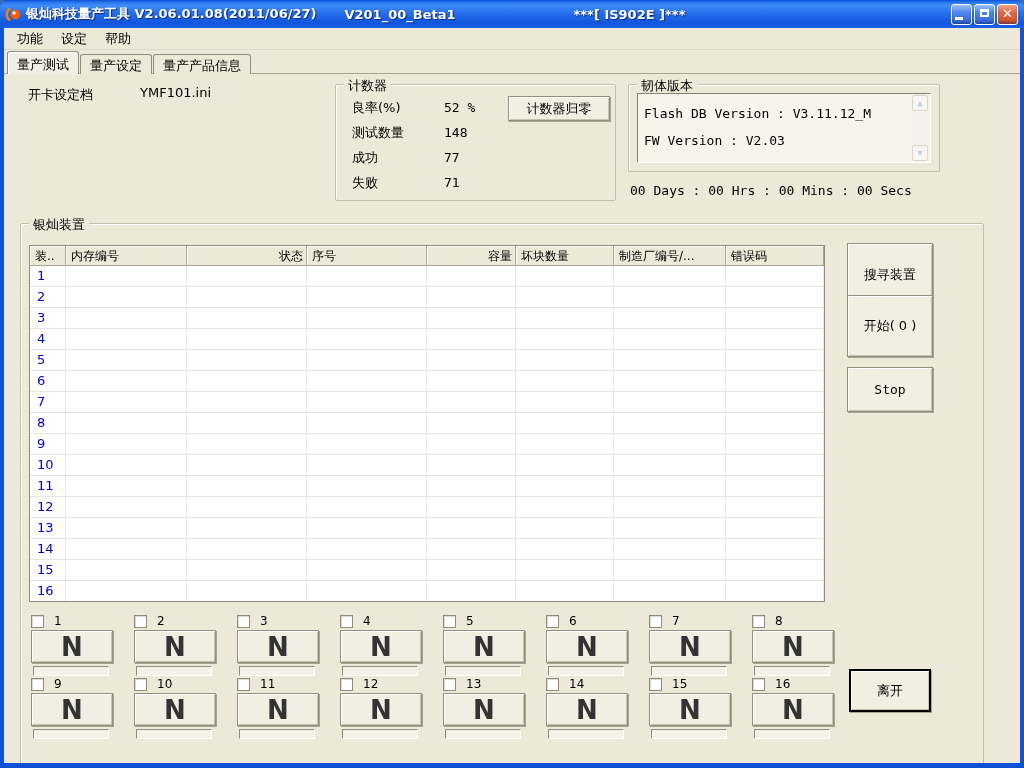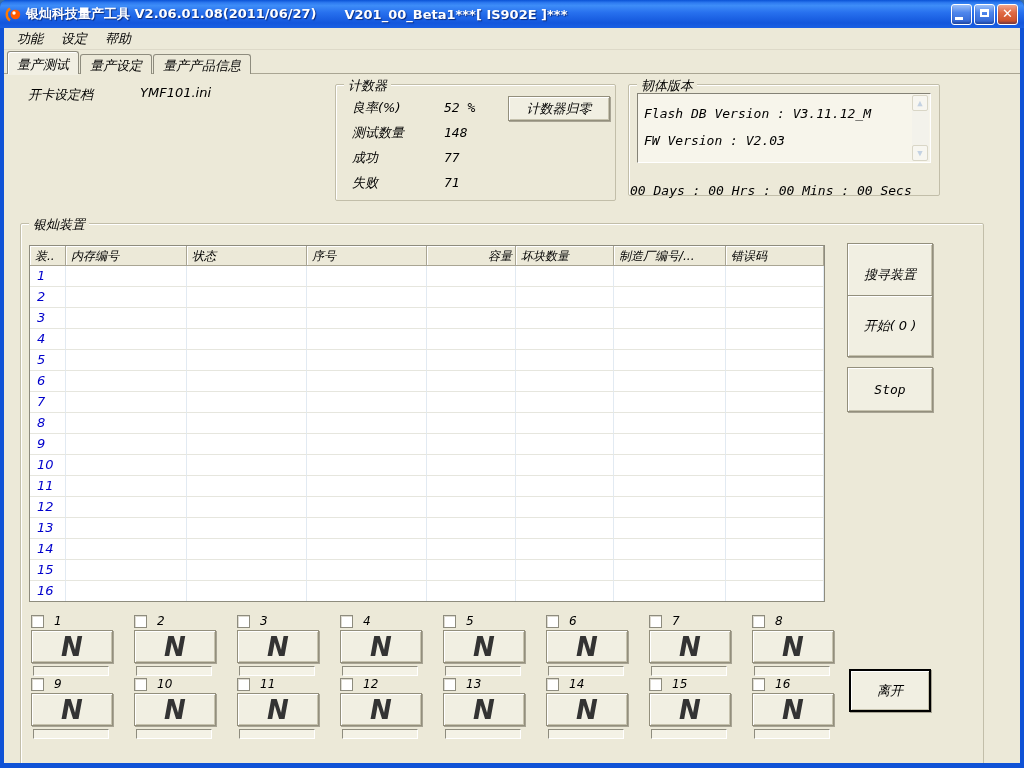--- a/index.html
+++ b/index.html
@@ -7,30 +7,30 @@
     font-family:"DejaVu Sans","Liberation Sans",sans-serif; }
   .window { position:relative; width:1024px; height:768px;
     background:#0F52D6; border-radius:7px 7px 0 0; }
   
   .titlebar { position:absolute; top:0; left:0; right:0; height:28px;
     border-radius:7px 7px 0 0; display:flex; align-items:center; padding:0 6px 0 5px;
     background:linear-gradient(180deg,#0A52D6 0%,#2E7BF0 10%,#3E8DF8 20%,#2770EE 45%,#1356DC 82%,#1A60E4 100%); }
   .app-icon { width:17px; height:17px; margin-right:4px; flex:0 0 auto; }
   .title-main { color:#fff; font-weight:bold; font-size:13px; text-shadow:1px 1px 1px #0a2a7a; white-space:nowrap; }
   .title-version { color:#fff; font-weight:bold; font-size:13px; margin-left:28px; text-shadow:1px 1px 1px #0a2a7a; }
-  .title-badge { color:#fff; font-weight:bold; font-size:13px; text-shadow:1px 1px 1px #0a2a7a;text-align:center; }
+  .title-badge { color:#fff; font-weight:bold; font-size:13px; margin-left:118px; text-shadow:1px 1px 1px #0a2a7a;text-align:center; }
   .tb-spacer { flex:1; }
   .tb-btn { width:21px; height:21px; margin-left:2px; border:1px solid #fff; border-radius:3px;
     color:#fff; font-size:12px; font-weight:bold; line-height:18px; text-align:center; cursor:pointer;
     background:linear-gradient(180deg,#9CC0F8,#4E86EC 40%,#2F63D0); box-shadow:inset 0 -2px 2px rgba(10,35,106,.4); }
   .tb-btn.close { background:linear-gradient(180deg,#F2A58C,#E06A44 40%,#C94B22); font-size:13px; }
   .tb-btn .minbar { display:block; width:8px; height:3px; background:#fff; margin:12px 0 0 3px; }
   .tb-btn .maxbox { display:block; width:9px; height:8px; border:2px solid #fff; border-top-width:3px; margin:4px auto 0; }
   
-  .client { position:absolute; top:28px; left:4px; right:4px; bottom:5px; background:#ECE9D8; overflow:hidden;font-style:italic; }
+  .client { position:absolute; top:28px; left:4px; right:4px; bottom:5px; background:#ECE9D8; overflow:hidden; }
   .menubar { position:absolute; top:0; left:0; right:0; height:22px; display:flex; align-items:center;
     padding-left:4px; border-bottom:1px solid #DDD9C8; font-size:13px; }
   .menu-item { padding:2px 9px; cursor:default; }
   .tabstrip { position:absolute; top:22px; left:0; right:0; height:24px; padding-left:3px;
     display:flex; align-items:flex-end; }
   .tabstrip::after { content:""; position:absolute; left:0; right:0; bottom:0; height:1px; background:#A9A593; z-index:0; }
   .tab { position:relative; z-index:1; font-size:13px; padding:2px 9px 3px; margin-right:1px;
     border:1px solid #8E8C7E; border-bottom:none; border-radius:3px 3px 0 0; background:#ECE9D8; height:20px; cursor:default; }
   .tab.active { z-index:2; height:23px; padding-top:4px; background:#F1EFE3;
     box-shadow:inset 1px 1px 0 #fff, 0 1px 0 #F1EFE3; }
@@ -131,42 +131,42 @@
             <div class="cv">77</div>
           </div>
           <div class="crow">
             <div class="cl">失败</div>
             <div class="cv">71</div>
           </div>
         </div>
       <div class="btn" style="left:172px; top:11px; width:102px; height:25px;">计数器归零</div>
     </div>
 
-    <div class="group" style="left:624px; top:56px; width:312px; height:112px;padding-left:20px;">
+    <div class="group" style="left:624px; top:56px; width:312px; height:88px;padding-left:20px;">
       <span class="group-label">韧体版本</span>
       <div class="fw-box mono">
         <div class="fw-lines">
             <div class="fw-line">Flash DB Version :  V3.11.12_M</div>
             <div class="fw-line">FW Version :   V2.03</div>
           </div>
         <div class="fw-scroll">
           <div class="fw-arrow up">▲</div>
           <div class="fw-arrow down">▼</div>
         </div>
       </div>
     </div>
     <div class="label mono" style="left:626px; top:155px;">00 Days : 00 Hrs : 00 Mins : 00 Secs</div>
 
     <div class="group" style="left:16px; top:195px; width:964px; height:548px;">
       <span class="group-label">银灿装置</span>
       <div class="grid">
         <div class="grid-head">
             <div class="hcell" style="width: 36px;">装..</div>
             <div class="hcell" style="width: 121px;">内存编号</div>
-            <div class="hcell" style="width: 120px;">状态</div>
+            <div class="hcell" style="width: 120px; text-align: right;">状态</div>
             <div class="hcell" style="width: 120px;">序号</div>
             <div class="hcell" style="width: 89px; text-align: right;">容量</div>
             <div class="hcell" style="width: 98px;">坏块数量</div>
             <div class="hcell" style="width: 112px;">制造厂编号/...</div>
             <div class="hcell" style="width: 98px; flex: 1 1 0%;">错误码</div>
           </div>
         <div class="grid-body">
             <div class="grid-row">
               <div class="gcell num" style="width: 36px;">1</div>
               <div class="gcell" style="width: 121px;"></div>

